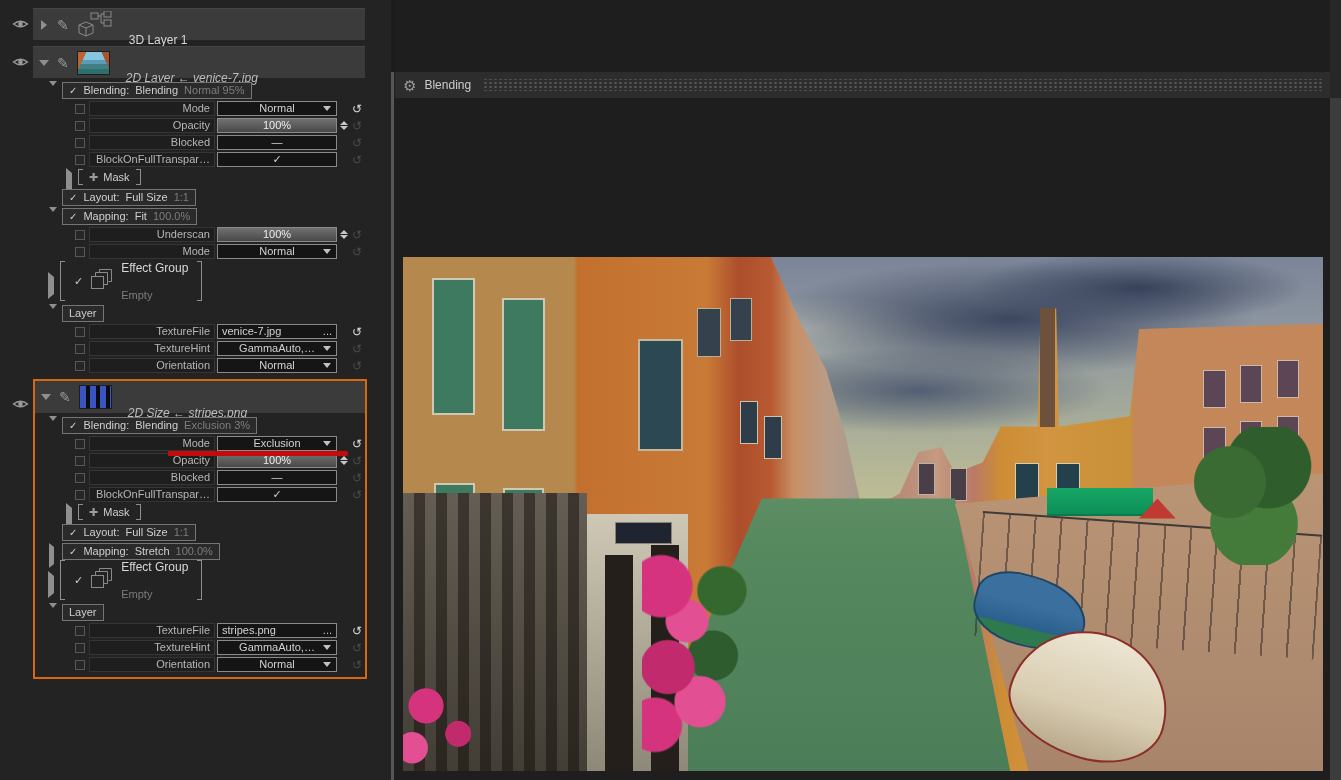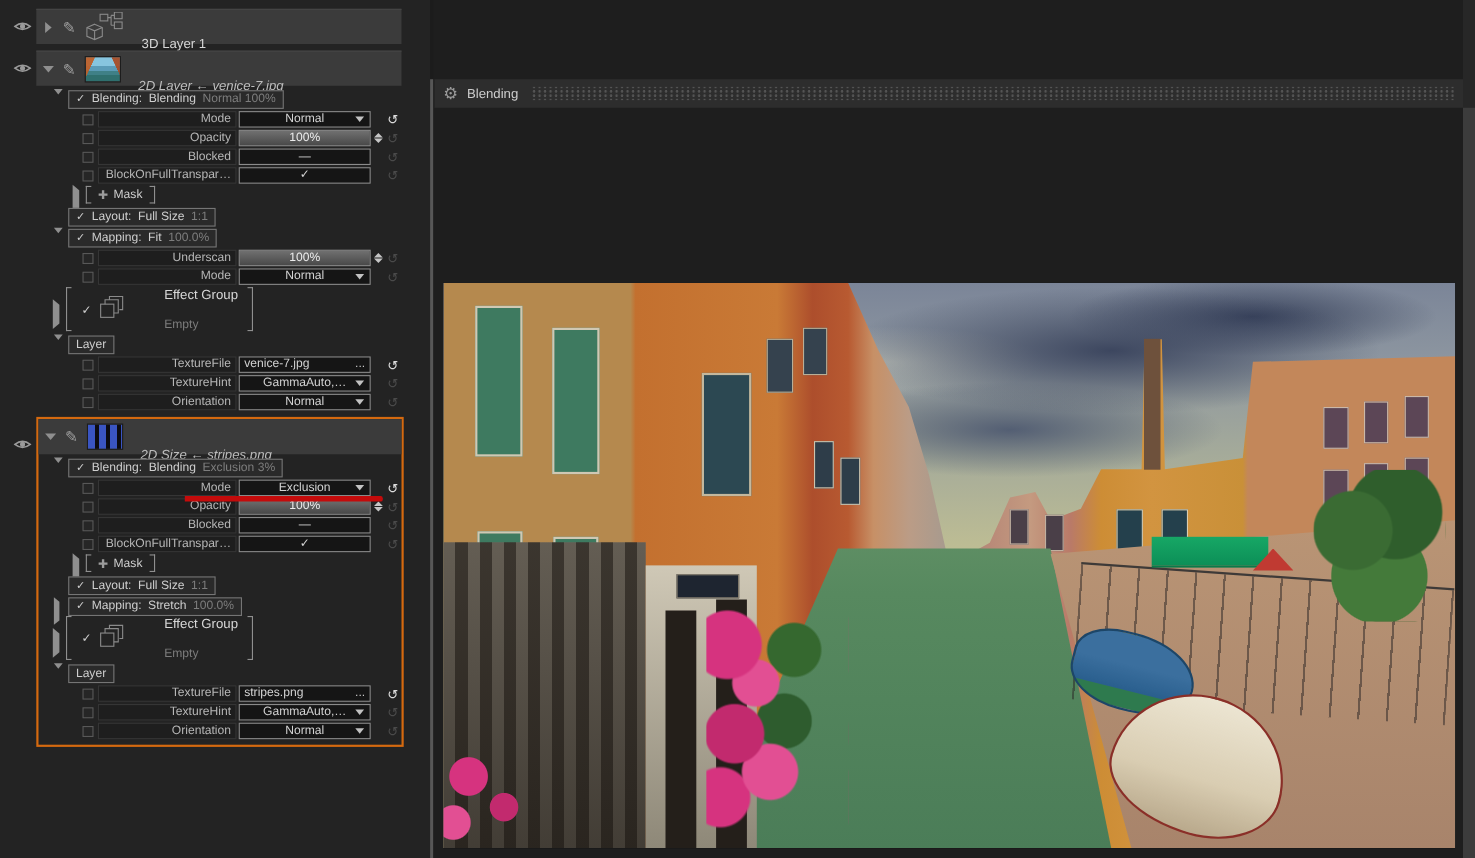--- a/index.html
+++ b/index.html
@@ -66,21 +66,21 @@
   .mask-row { position:relative; display:flex; align-items:stretch; height:16px; margin:2px 0 2px 78px; }
   .mask-row .tri { position:absolute; left:-12px; top:4px; }
   .brk { width:4px; border:1px solid #8f8f8f; } .brk-l { border-right:none; } .brk-r { border-left:none; }
   .mask-mid { display:flex; align-items:center; gap:5px; padding:0 6px; font-size:11px; color:#cfcfcf; }
   .plus { color:#9c9c9c; font-size:11px; }
 
   .effect-row { position:relative; display:flex; align-items:stretch; height:40px; margin:2px 0 3px 60px; }
   .effect-row .tri { position:absolute; left:-12px; top:16px; }
   .eff-mid { display:flex; align-items:center; gap:7px; padding:0 9px; }
   .eff-check { color:#cfcfcf; font-size:11px; }
-  .eff-text { display:flex; flex-direction:column; justify-content:space-between; gap:14px;margin-left:28px; }
+  .eff-text { display:flex; flex-direction:column; justify-content:space-between; gap:14px; }
   .eff-title { font-size:12px; color:#d8d8d8; }
   .eff-sub { font-size:11px; color:#7c7c7c; }
 
   .sel-group { margin:6px 0 0 33px; width:330px; border:2px solid #d4690f; padding-bottom:3px; }
   .sel-group .layer-row { margin-left:0; width:330px; border-top:none; }
   .sel-group .sec-header { margin-left:27px; }
   .sel-group .prop-row { margin-left:40px; }
   .sel-group .mask-row { margin-left:43px; }
   .sel-group .effect-row { margin-left:25px; }
 
@@ -212,21 +212,21 @@
       <span class="lr-title">2D Layer ← venice-7.jpg</span>
     </div>
 
     <div class="blocks" id="venice-blocks">
         <div class="sec-header">
           <span class="tri"><span class="tri-d"></span></span>
           <span class="hdr-box">
             <span class="hdr-check">✓</span>
             <span class="hdr-label">Blending:</span>
             <span class="hdr-name">Blending</span>
-            <span class="hdr-sum">Normal 100%</span>
+            <span class="hdr-sum">Normal 95%</span>
           </span>
         </div>
         <div class="prop-row">
           <span class="chk"></span>
           <span class="plabel">Mode</span>
           <span class="pvalue "><span>Normal</span><span class="dd-arrow"></span></span>
           <span class="spin-spacer"></span>
           <span class="reset bright">↺</span>
         </div>
         <div class="prop-row">

